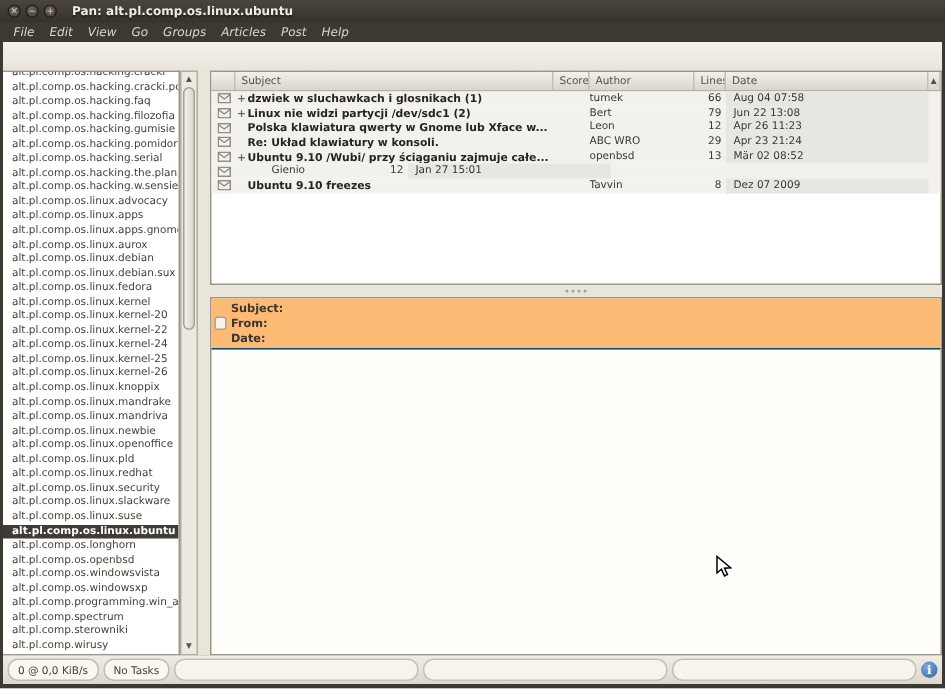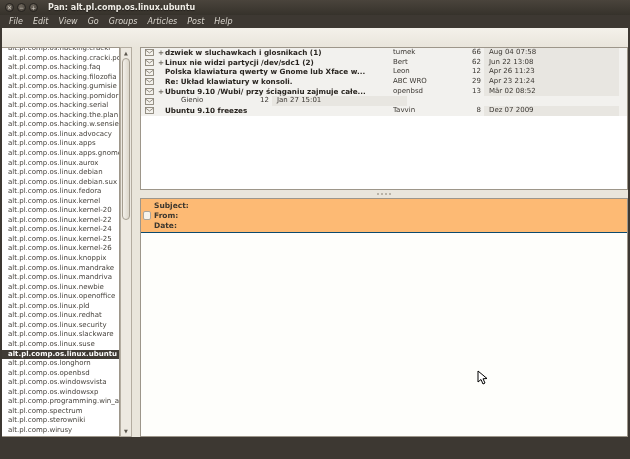--- a/index.html
+++ b/index.html
@@ -298,20 +298,29 @@
     <div class="sscroll">
       <div class="sarrow" style="top:2px;">▲</div>
       <div class="sslider"></div>
       <div class="sarrow" style="bottom:2px;">▼</div>
     </div>
 
     <div class="vsplit"></div>
 
     <div class="content">
       <div class="listpane">
+        <div class="lheader">
+            <div class="hcell" style="width: 16px;"></div>
+            <div class="hcell" style="width: 212px;">Subject</div>
+            <div class="hcell" style="width: 24px;">Score</div>
+            <div class="hcell" style="width: 70px;">Author</div>
+            <div class="hcell right" style="width: 21px;">Lines</div>
+            <div class="hcell" style="width: 135px;">Date</div>
+            <div class="hcell sortmark" style="width: 8px;">▲</div>
+          </div>
         <div class="lrows">
             <div class="arow">
               <div class="acell envcell" style="width:16px">
                 <svg width="9" height="7" viewBox="0 0 9 7">
                   <rect x="0.5" y="0.5" width="8" height="6" fill="#F3F1EC" stroke="#8B8579" stroke-width="0.9"></rect>
                   <path d="M0.5,1 L4.5,4 L8.5,1" fill="none" stroke="#8B8579" stroke-width="0.9"></path>
                 </svg>
               </div>
               <div class="acell subj" style="width:212px"><span class="expander">+</span><span>dzwiek w sluchawkach i glosnikach (1)</span></div>
               <div class="acell num" style="width:24px"></div>
@@ -322,21 +331,21 @@
             <div class="arow">
               <div class="acell envcell" style="width:16px">
                 <svg width="9" height="7" viewBox="0 0 9 7">
                   <rect x="0.5" y="0.5" width="8" height="6" fill="#F3F1EC" stroke="#8B8579" stroke-width="0.9"></rect>
                   <path d="M0.5,1 L4.5,4 L8.5,1" fill="none" stroke="#8B8579" stroke-width="0.9"></path>
                 </svg>
               </div>
               <div class="acell subj" style="width:212px"><span class="expander">+</span><span>Linux nie widzi partycji /dev/sdc1 (2)</span></div>
               <div class="acell num" style="width:24px"></div>
               <div class="acell" style="width:70px">Bert</div>
-              <div class="acell num" style="width:21px">62</div>
+              <div class="acell num" style="width:21px">79</div>
               <div class="acell datec" style="width:135px">Jun 22 13:08</div>
             </div>
             <div class="arow">
               <div class="acell envcell" style="width:16px">
                 <svg width="9" height="7" viewBox="0 0 9 7">
                   <rect x="0.5" y="0.5" width="8" height="6" fill="#F3F1EC" stroke="#8B8579" stroke-width="0.9"></rect>
                   <path d="M0.5,1 L4.5,4 L8.5,1" fill="none" stroke="#8B8579" stroke-width="0.9"></path>
                 </svg>
               </div>
               <div class="acell subj" style="width:212px"><span class="expander"></span><span>Polska klawiatura qwerty w Gnome lub Xface w...</span></div>
@@ -415,14 +424,22 @@
         </div>
         <div class="pbody">
           <svg class="cursor" width="11" height="16" viewBox="0 0 11 16">
             <path d="M1,1 L1,12 L4,9.5 L6,14 L8,13 L6,8.8 L10,8.5 Z" fill="#FFFFFF" stroke="#000000" stroke-width="1"></path>
           </svg>
         </div>
       </div>
     </div>
   </div>
 
+  <div class="statusbar">
+    <div class="sbox">0 @ 0,0 KiB/s</div>
+    <div class="sbox">No Tasks</div>
+    <div class="sseg"></div>
+    <div class="sseg"></div>
+    <div class="sseg"></div>
+    <div class="infoicon">i</div>
+  </div>
 
 </div>
 
 </body></html>

